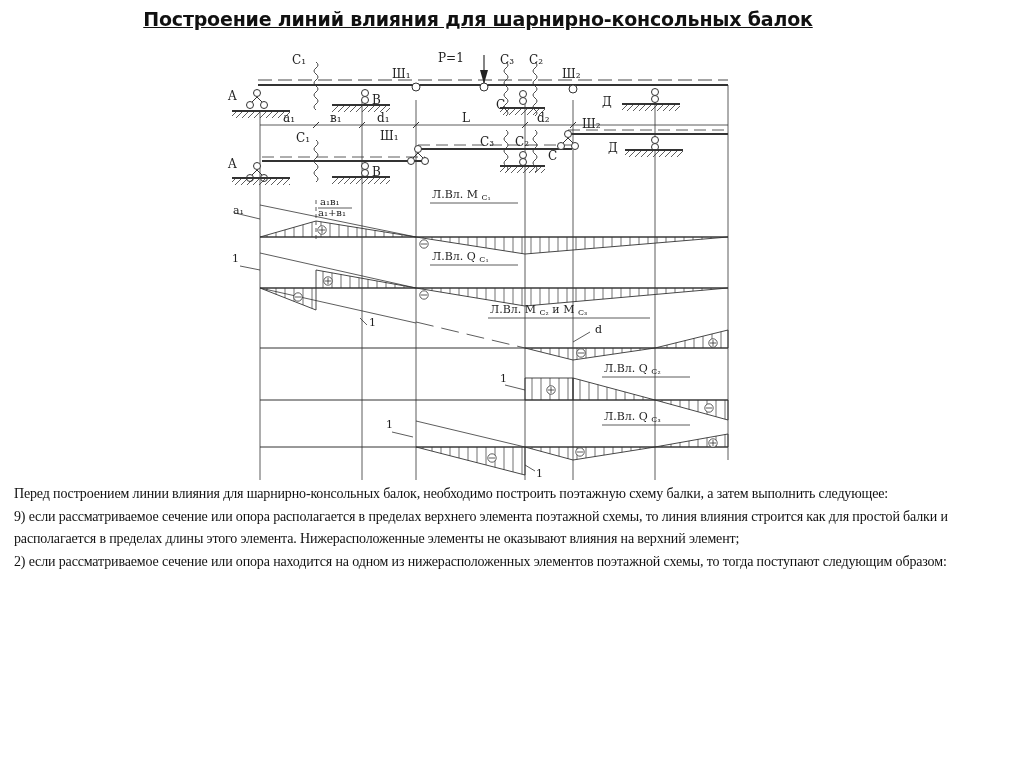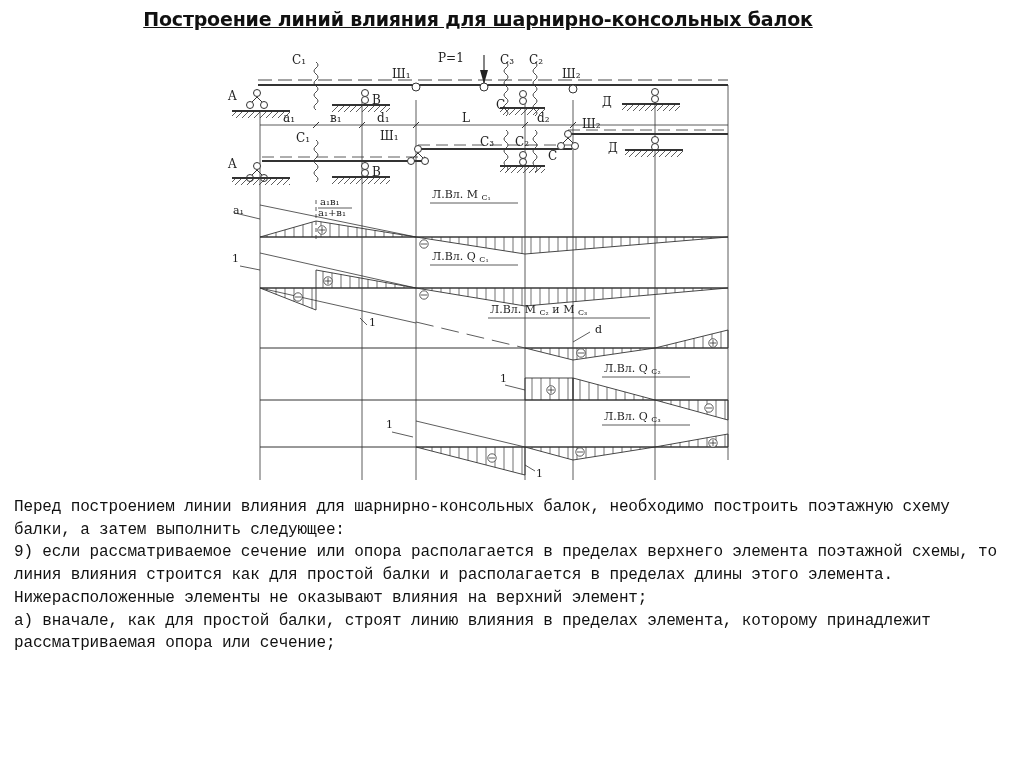--- a/index.html
+++ b/index.html
@@ -5,23 +5,23 @@
   html, body { margin: 0; padding: 0; background: #ffffff; }
   body { width: 1024px; height: 767px; position: relative; overflow: hidden; font-family: "DejaVu Sans", "Liberation Sans", sans-serif; color: #111; }
   .title {
     position: absolute; left: 0; width: 956px; top: 8px; text-align: center;
     font-family: "DejaVu Sans", "Liberation Sans", sans-serif;
     font-weight: bold; font-size: 19px; text-decoration: underline; letter-spacing: -0.2px;
   }
   #diagram { position: absolute; left: 0; top: 0; width: 1024px; height: 495px; }
   #diagram text { font-family: "DejaVu Serif", "Liberation Serif", serif; fill: #222; }
   .body-text {
-    position: absolute; left: 14px; top: 496px; width: 1000px;
-    font-family: Liberation Mono, monospace;
-    font-size: 16px; line-height: 22.7px; color: #111; letter-spacing: -0.15px;
+    position: absolute; left: 14px; top: 483px; width: 1000px;
+    font-family: Liberation Serif, serif;
+    font-size: 14px; line-height: 22.7px; color: #111; letter-spacing: -0.15px;
   }
   .body-text p { margin: 0; }
 </style>
 </head>
 <body>
 
 <div class="title">Построение линий влияния для шарнирно-консольных балок</div>
 
 <svg id="diagram" viewBox="0 0 1024 495" xmlns="http://www.w3.org/2000/svg">
   <defs>
@@ -398,14 +398,14 @@
       <text x="604" y="372" font-size="11"><tspan>Л.Вл. Q </tspan><tspan font-size="8" dy="2">C₂</tspan></text>
       <text x="386" y="428" font-size="11">1</text>
       <text x="536" y="477" font-size="11">1</text>
       <text x="604" y="420" font-size="11"><tspan>Л.Вл. Q </tspan><tspan font-size="8" dy="2">C₃</tspan></text>
     </g>
 </svg>
 
 <div class="body-text">
   <p>Перед построением линии влияния для шарнирно-консольных балок, необходимо построить поэтажную схему балки, а затем выполнить следующее:</p>
   <p>9) если рассматриваемое сечение или опора располагается в пределах верхнего элемента поэтажной схемы, то линия влияния строится как для простой балки и располагается в пределах длины этого элемента. Нижерасположенные элементы не оказывают влияния на верхний элемент;</p>
-  <p>а) вначале, как для простой балки, строят линию влияния в пределах элемента, которому принадлежит рассматриваемая опора или сечение;</p>
+  <p>2) если рассматриваемое сечение или опора находится на одном из нижерасположенных элементов поэтажной схемы, то тогда поступают следующим образом:</p>
 </div>
 
 </body></html>

